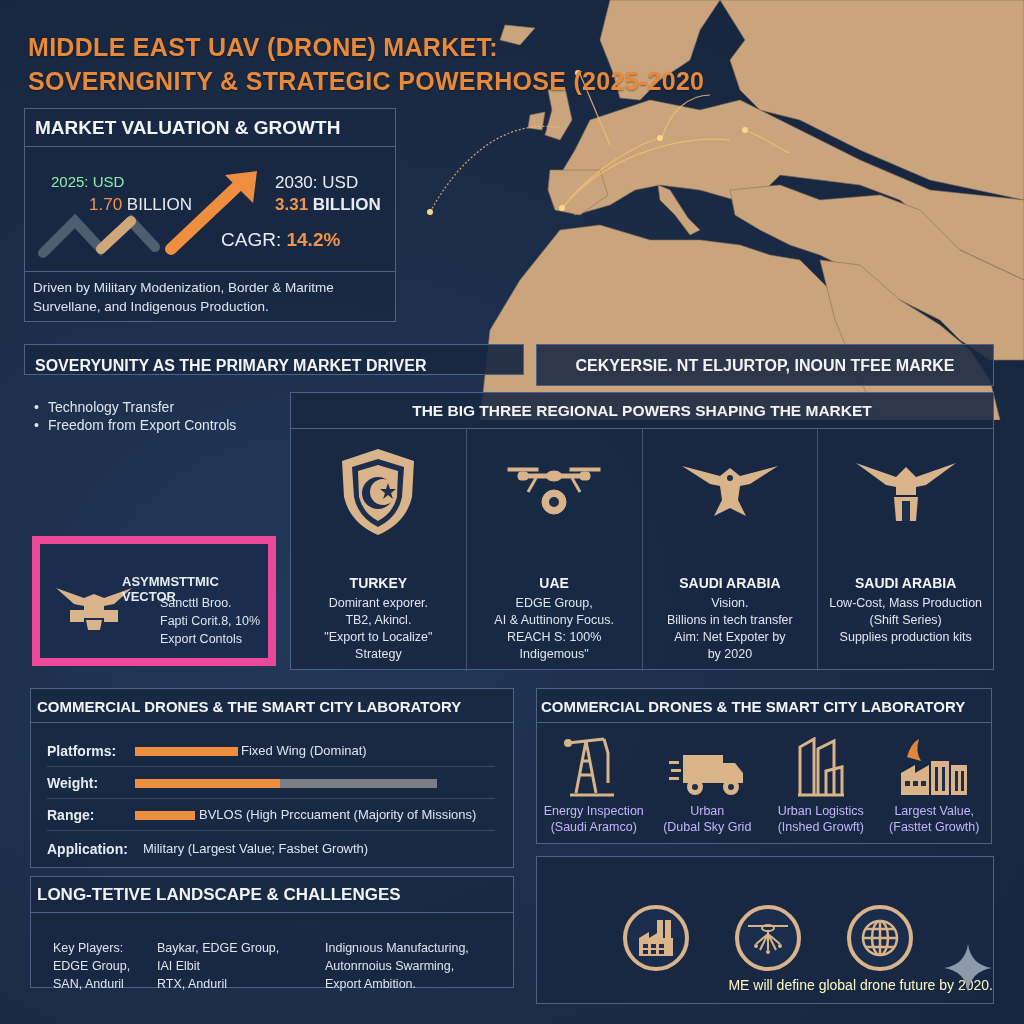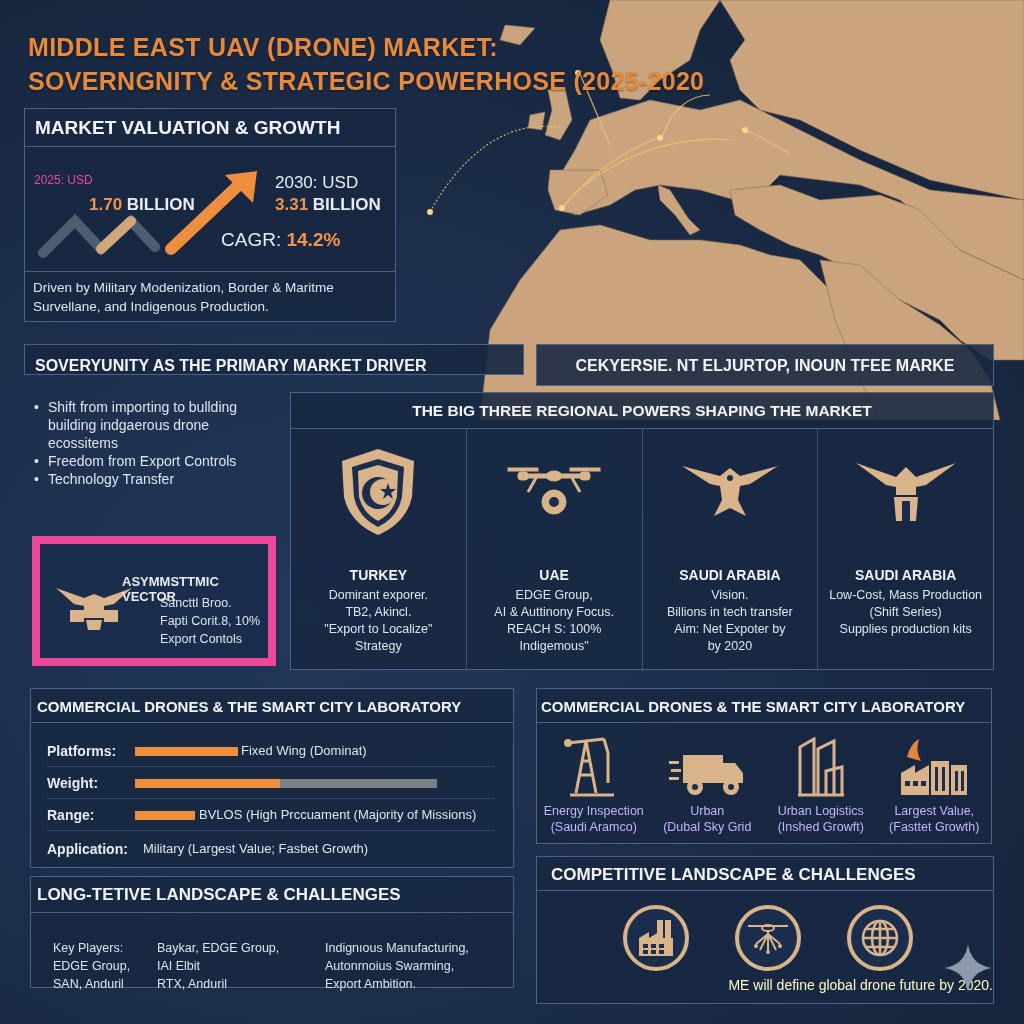--- a/index.html
+++ b/index.html
@@ -28,22 +28,22 @@
     background: rgba(24, 40, 66, 0.88);
   }
   .panel-head {
     border-bottom: 1px solid #4a6386;
     font-weight: bold; color: #f2f4f7;
     text-transform: uppercase;
   }
   
   #p-val { left: 24px; top: 108px; width: 372px; height: 214px; }
   #p-val .panel-head { font-size: 19px; padding: 8px 10px; height: 38px; }
-  .val-y1 { position: absolute; left: 9px; top: 64px; font-size: 12px; color: #ec4899; }
-  .val-v1 { position: absolute; left: 64px; top: 86px; font-size: 17px; font-weight: bold; }
+  .val-y1 { position: absolute; left: 26px; top: 64px; font-size: 15px; color: #86efac; }
+  .val-v1 { position: absolute; left: 64px; top: 86px; font-size: 17px; font-weight: normal; }
   .val-y2 { position: absolute; left: 250px; top: 64px; font-size: 17px; }
   .val-v2 { position: absolute; left: 250px; top: 86px; font-size: 17px; font-weight: bold; }
   .orange { color: #f0944a; }
   .cagr { position: absolute; left: 196px; top: 120px; font-size: 19px; }
   .cagr b { color: #f0944a; }
   .val-note {
     position: absolute; left: 0; right: 0; top: 162px; height: 52px;
     border-top: 1px solid #4a6386; padding: 6px 8px;
     font-size: 13.5px; line-height: 19px; color: #dfe5ee;
   }
@@ -60,21 +60,21 @@
   .asym-title { position: absolute; left: 82px; top: 30px; font-size: 13px; font-weight: bold; }
   .asym-body { position: absolute; left: 120px; top: 50px; font-size: 12.5px; line-height: 18px; color: #dfe5ee; }
   .asym-icon { position: absolute; left: 14px; top: 40px; }
   
   #p-big { left: 290px; top: 392px; width: 704px; height: 278px; }
   #p-big .panel-head { text-align: center; font-size: 15.5px; padding: 9px 0; height: 36px; }
   .big-cols { display: flex; height: 242px; }
   .big-col { flex: 1; border-right: 1px solid #3d5577; text-align: center; padding-top: 18px; }
   .big-col:last-child { border-right: 0; }
   .big-col .ico { height: 90px; display: flex; align-items: center; justify-content: center; }
-  .big-col h4 { font-size: 14px; margin-top: 30px; color: #f2f4f7; }
+  .big-col h4 { font-size: 14px; margin-top: 38px; color: #f2f4f7; }
   .big-col p { font-size: 12.5px; line-height: 17px; color: #dfe5ee; margin-top: 4px; padding: 0 6px; }
   
   #p-com1 { left: 30px; top: 688px; width: 484px; height: 180px; }
   #p-com1 .panel-head { font-size: 15px; padding: 9px 6px; height: 34px; }
   .bar-row { position: absolute; left: 16px; right: 18px; height: 30px; border-bottom: 1px solid #32496b; }
   .bar-row .lbl { position: absolute; left: 0; top: 6px; font-size: 14px; font-weight: bold; }
   .bar-row .bar { position: absolute; top: 10px; height: 9px; background: #ee8f3f; }
   .bar-row .track { position: absolute; top: 10px; height: 9px; background: #7b7f85; }
   .bar-row .txt { position: absolute; top: 6px; font-size: 13px; color: #dfe5ee; }
   
@@ -170,23 +170,22 @@
     <span>CAGR:</span>
     <b>14.2%</b>
   </div>
   <div class="val-note">Driven by Military Modenization, Border &amp; Maritme Survellane, and Indigenous Production.</div>
 </div>
 
 <div class="panel" id="p-sov">
   <div class="panel-head">SOVERYUNITY AS THE PRIMARY MARKET DRIVER</div>
 </div>
 <ul class="sov-list" style="width:240px">
-  <li>Shift from importing to bullding building indgaerous drone ecossitems</li>
+  <li>Technology Transfer</li>
   <li>Freedom from Export Controls</li>
-  <li>Technology Transfer</li>
 </ul>
 
 <div class="panel" id="p-ceky">
   <div class="panel-head">CEKYERSIE. NT ELJURTOP, INOUN TFEE MARKE</div>
 </div>
 
 <div class="panel" id="p-asym">
   <svg class="asym-icon" width="80" height="48" viewBox="0 0 80 48">
     <path d="M2 4 L30 14 L40 10 L50 14 L78 4 L60 20 L50 22 L50 34 L30 34 L30 22 L20 20 Z" fill="#d9b48a"></path>
     <rect x="16" y="26" width="14" height="12" fill="#d9b48a"></rect>
@@ -390,21 +389,20 @@
     <div>RTX, Anduril</div>
   </div>
   <div class="long-col" style="left:294px">
     <div>Indignıous Manufacturing,</div>
     <div>Autonrnoius Swarming,</div>
     <div>Export Ambition.</div>
   </div>
 </div>
 
 <div class="panel" id="p-comp">
-  <div class="panel-head">COMPETITIVE LANDSCAPE &amp; CHALLENGES</div>
   <div class="comp-icons">
     <div class="circ">
       <svg width="38" height="36" viewBox="0 0 38 36">
           <g fill="#d9b48a">
             <rect x="20" y="0" width="6" height="20"></rect>
             <rect x="28" y="0" width="6" height="20"></rect>
       <path d="M2 36 L2 18 L12 12 L12 18 L22 12 L22 18 L36 18 L36 36 Z"></path>
           </g>
       <g fill="#1c2e4c">
             <rect x="6" y="24" width="5" height="4"></rect>

